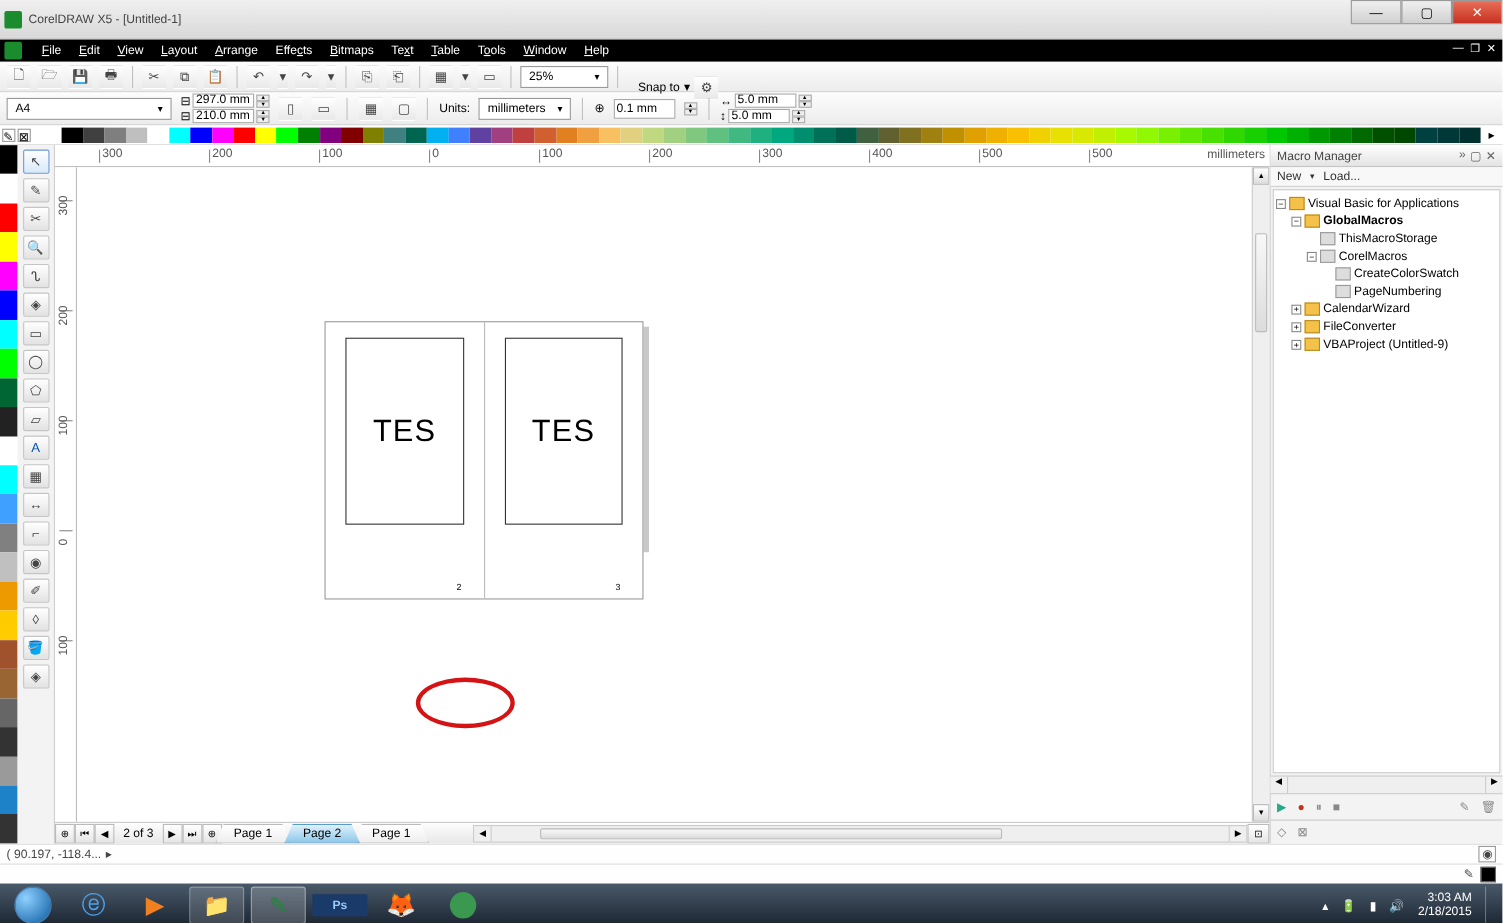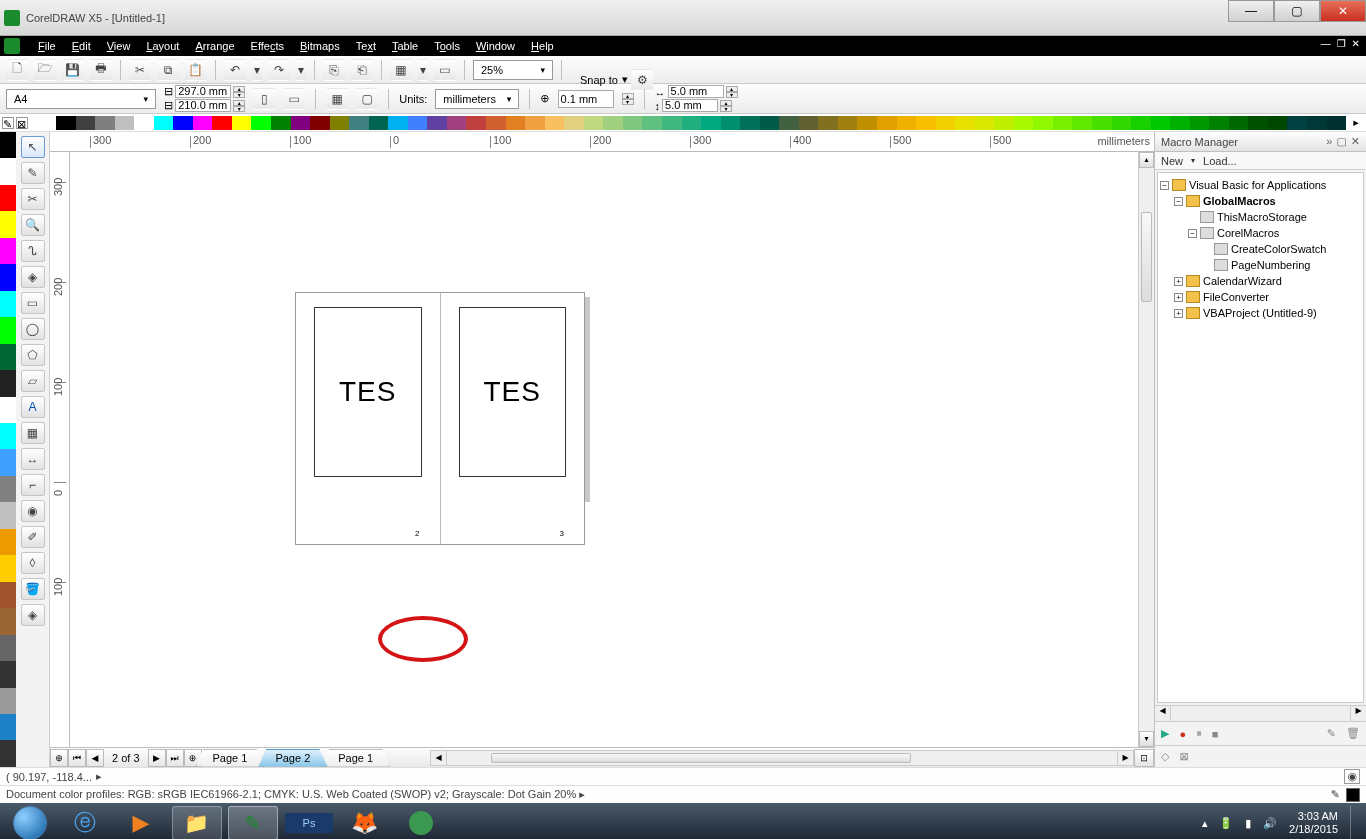--- a/index.html
+++ b/index.html
@@ -547,42 +547,41 @@
 
 <div class="status1">
   <span>( 90.197, -118.4...</span>
   <span style="margin-left:4px">▸</span>
   <div class="right">
     <span style="border:1px solid #999;padding:0 2px">◉</span>
   </div>
 </div>
 
 <div class="status2">
-  <span>Document color profiles: RGB: sRGB IEC61966-2.1; CMYK: U.S. Web Coated (SWOP) v2; Grayscale: Dot Gain 20% ▸</span>
   <div class="right">
     <span>✎</span>
     <div class="sw" style="background:#000"></div>
   </div>
 </div>
 
 <div class="taskbar">
   <div class="left">
     <div class="tbicon start">
         <div class="orb"></div>
       </div>
     <div class="tbicon" style="color:#4da0e8;font-size:22px">ⓔ</div>
     <div class="tbicon" style="color:#f08020;font-size:22px">▶</div>
     <div class="tbicon" style="background:rgba(255,255,255,.15);border:1px solid rgba(255,255,255,.3)">
         <span style="font-size:20px">📁</span>
       </div>
     <div class="tbicon" style="background:rgba(255,255,255,.2);border:1px solid rgba(255,255,255,.4)">
         <span style="color:#1a8c2e;font-size:20px">✎</span>
       </div>
     <div class="tbicon">
-        <span style="background:#1a3a6a;color:#9cf;padding:4px 18px;font-weight:normal">Ps</span>
+        <span style="background:#1a3a6a;color:#9cf;padding:4px 18px;font-weight:bold">Ps</span>
       </div>
     <div class="tbicon">
         <span style="font-size:22px">🦊</span>
       </div>
     <div class="tbicon">
         <span style="width:24px;height:24px;border-radius:50%;background:#3a9850;display:block"></span>
       </div>
   </div>
   <div class="right">
     <span>▴</span>

